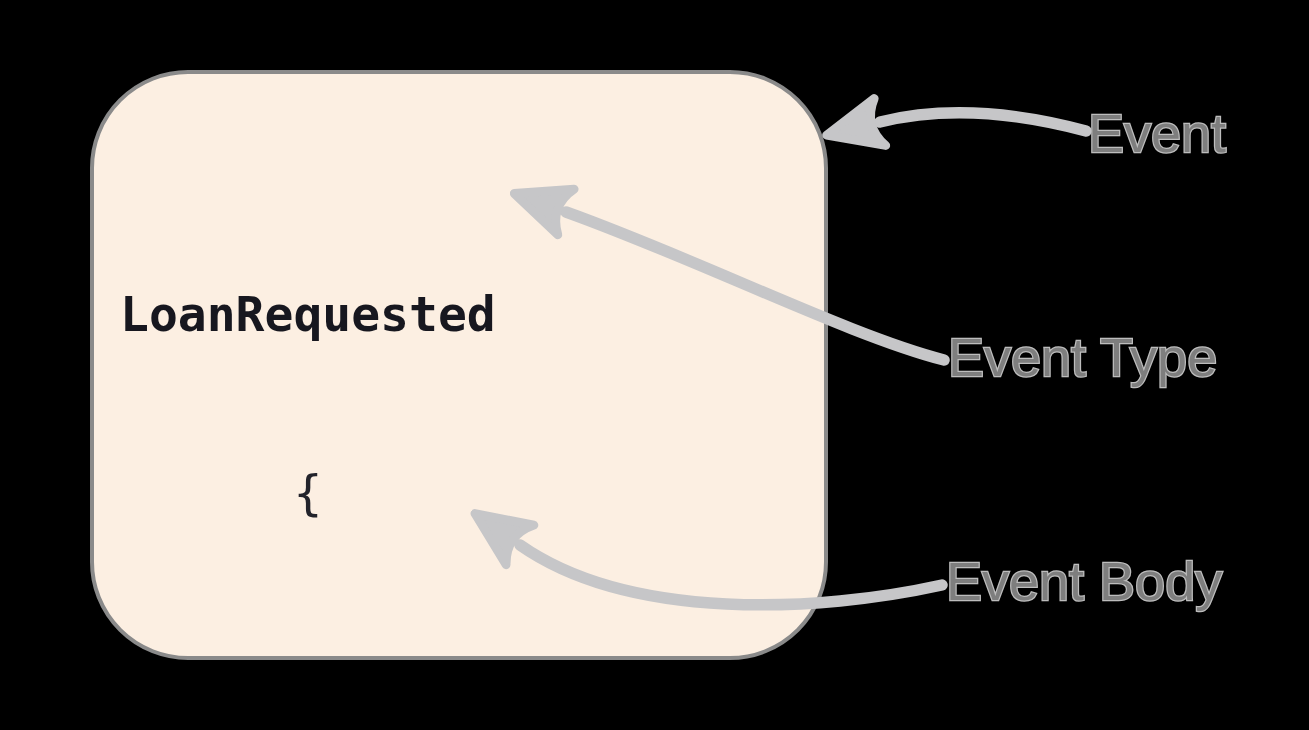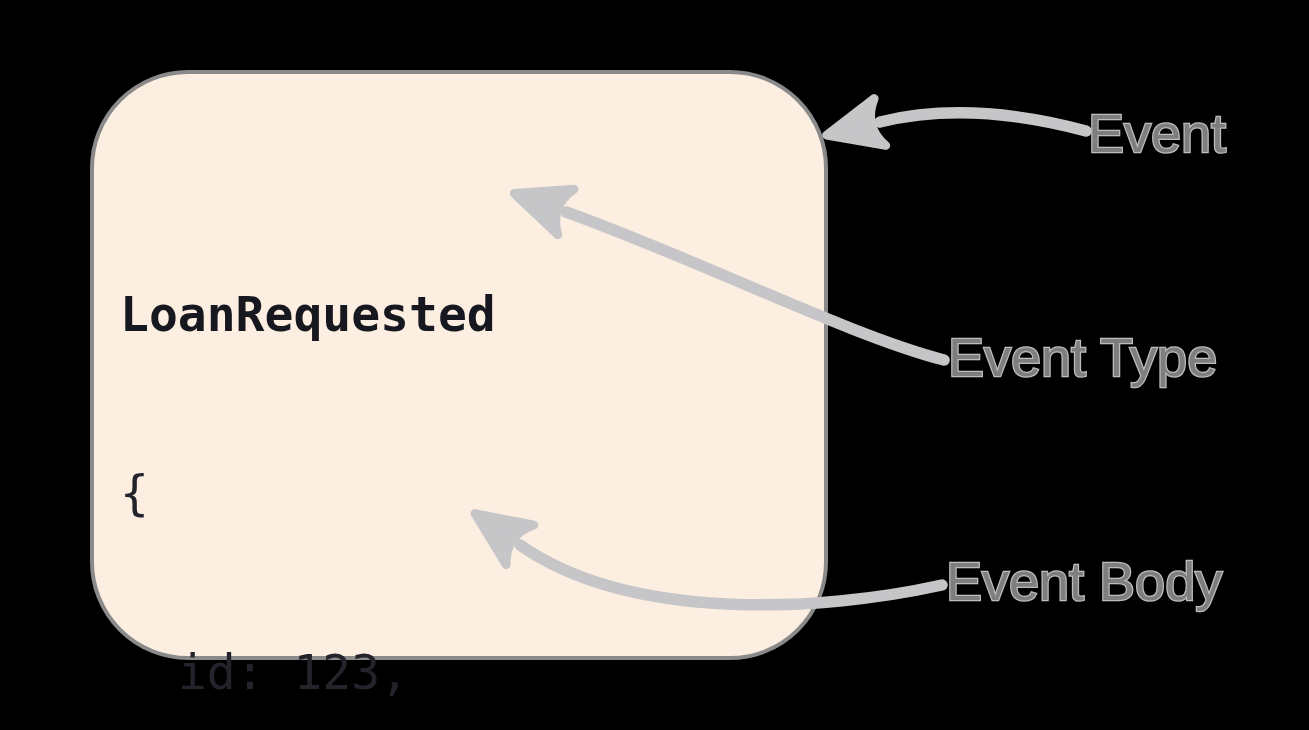--- a/index.html
+++ b/index.html
@@ -35,20 +35,21 @@
     top: 169px;
     font-family: "DejaVu Sans Mono", "Liberation Mono", monospace;
     font-size: 48px;
     color: #23232b;
     white-space: pre;
   }
   .code-line {
     height: 67px;
     line-height: 67px;
     white-space: pre;
+    text-align: center;
   }
   .code-line.title {
     font-weight: bold;
     color: #17171f;
   }
   
   .overlay {
     position: absolute;
     left: 0;
     top: 0;
@@ -66,21 +67,20 @@
 <body>
 
 <div class="canvas">
 
   <div class="event-card">
   </div>
 
   <div class="code">
     <div class="code-line title">LoanRequested</div>
     <div class="code-line">{</div>
-    <div class="code-line">  id: 123,</div>
     
     
     
   </div>
 
   <svg class="overlay" viewBox="0 0 1309 730">
     <defs>
       <marker id="arrowhead" viewBox="0 0 30 28" refX="3" refY="14" markerWidth="66" markerHeight="62" orient="auto" markerUnits="userSpaceOnUse">
         <path d="M3,3 Q11,14 3,25 L28,14 Z" fill="#c6c6c8" stroke="#c6c6c8" stroke-width="4" stroke-linejoin="round" stroke-linecap="round"></path>
       </marker>

